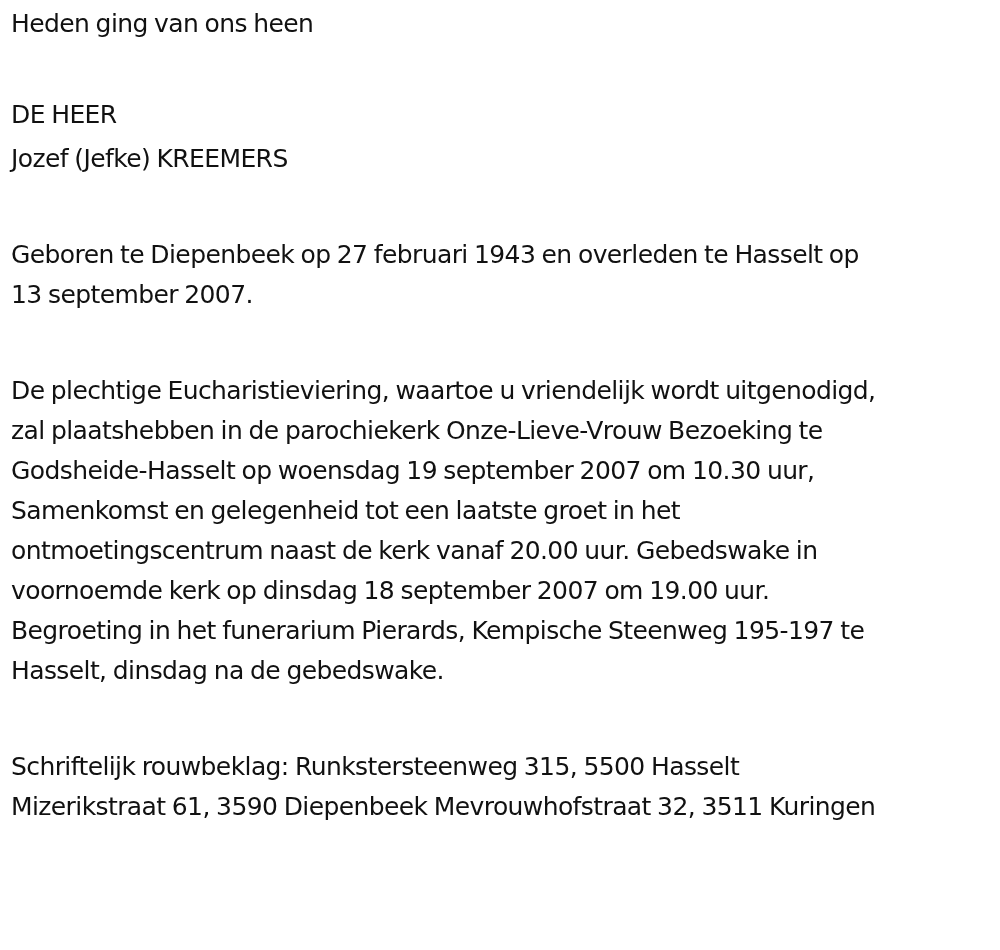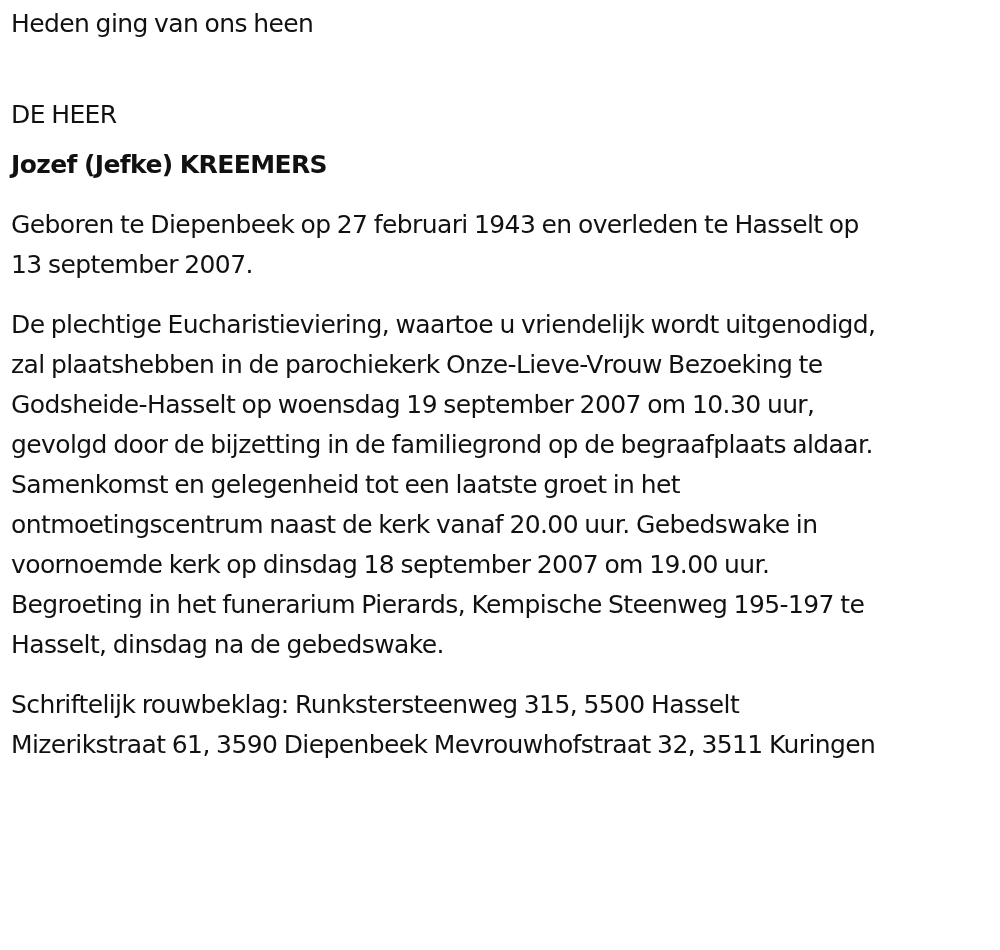--- a/index.html
+++ b/index.html
@@ -22,45 +22,44 @@
       letter-spacing: -0.6px;
       word-spacing: -1px;
     }
     .line {
       display: block;
       white-space: nowrap;
     }
     .intro { margin-top: 0; }
     .title { margin-top: 51px; }
     .name {
-      font-weight: bold;
-      margin-top: 10px;
+      font-weight: normal;
+      margin-top: 4px;
     }
-    .para { margin-top: 20px; }
+    .para { margin-top: 56px; }
     .para .line { white-space: nowrap; }
   </style>
 </head>
 <body>
 
 <div class="doc">
   <span class="line intro">Heden ging van ons heen</span>
 
   <span class="line title">DE HEER</span>
   <span class="line name">Jozef (Jefke) KREEMERS</span>
 
   <div class="para">
     <span class="line">Geboren te Diepenbeek op 27 februari 1943 en overleden te Hasselt op</span>
     <span class="line">13 september 2007.</span>
   </div>
 
   <div class="para">
     <span class="line">De plechtige Eucharistieviering, waartoe u vriendelijk wordt uitgenodigd,</span>
     <span class="line">zal plaatshebben in de parochiekerk Onze-Lieve-Vrouw Bezoeking te</span>
     <span class="line">Godsheide-Hasselt op woensdag 19 september 2007 om 10.30 uur,</span>
-    <span class="line">gevolgd door de bijzetting in de familiegrond op de begraafplaats aldaar.</span>
     <span class="line">Samenkomst en gelegenheid tot een laatste groet in het</span>
     <span class="line">ontmoetingscentrum naast de kerk vanaf 20.00 uur. Gebedswake in</span>
     <span class="line">voornoemde kerk op dinsdag 18 september 2007 om 19.00 uur.</span>
     <span class="line">Begroeting in het funerarium Pierards, Kempische Steenweg 195-197 te</span>
     <span class="line">Hasselt, dinsdag na de gebedswake.</span>
   </div>
 
   <div class="para">
     <span class="line">Schriftelijk rouwbeklag: Runkstersteenweg 315, 5500 Hasselt</span>
     <span class="line">Mizerikstraat 61, 3590 Diepenbeek Mevrouwhofstraat 32, 3511 Kuringen</span>

